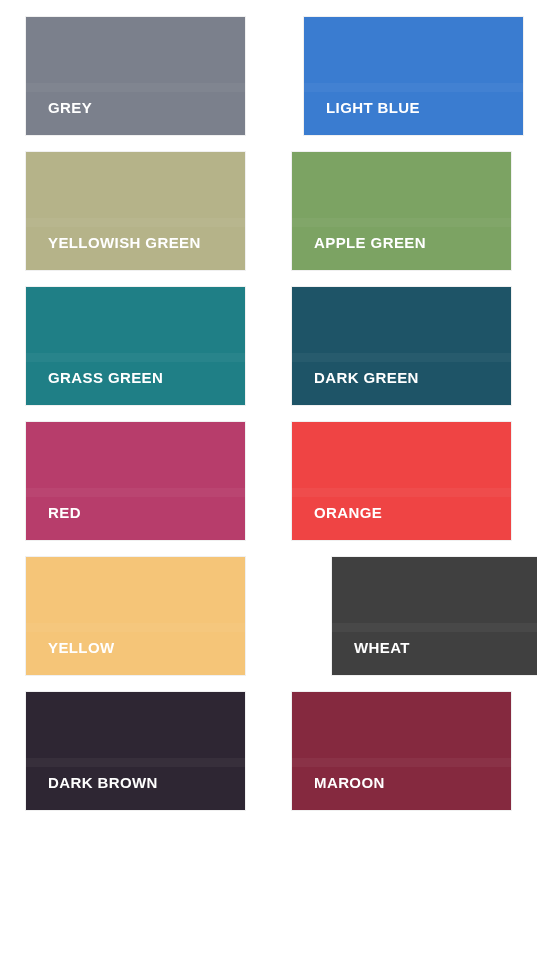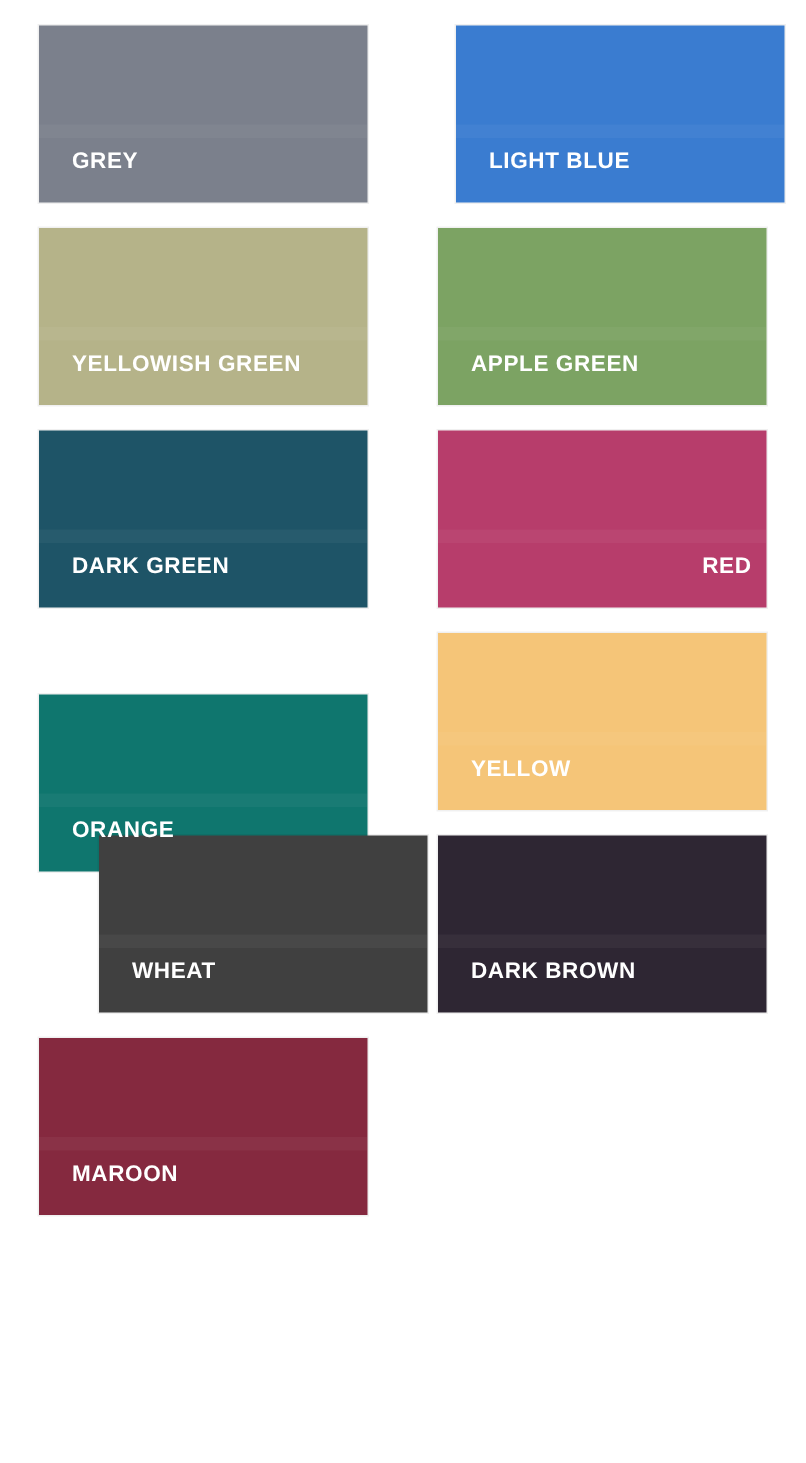--- a/index.html
+++ b/index.html
@@ -75,27 +75,30 @@
       </div>
       <div class="swatch" style="background-color: rgb(58, 124, 208); margin-left: 12px;">
         <span class="swatch-label">LIGHT BLUE</span>
       </div>
       <div class="swatch" style="background-color: rgb(181, 179, 137);">
         <span class="swatch-label">YELLOWISH GREEN</span>
       </div>
       <div class="swatch" style="background-color: rgb(124, 163, 99);">
         <span class="swatch-label">APPLE GREEN</span>
       </div>
+      <div class="swatch" style="background-color: rgb(31, 127, 134);">
+        <span class="swatch-label">GRASS GREEN</span>
+      </div>
       <div class="swatch" style="background-color: rgb(30, 84, 103);">
         <span class="swatch-label">DARK GREEN</span>
       </div>
-      <div class="swatch" style="background-color: rgb(183, 61, 107); justify-content: flex-end;">
+      <div class="swatch" style="background-color: rgb(183, 61, 107);">
         <span class="swatch-label">RED</span>
       </div>
-      <div class="swatch" style="background-color: #0f766e; margin-top: 41px;">
+      <div class="swatch" style="background-color: #ef4444;">
         <span class="swatch-label">ORANGE</span>
       </div>
       <div class="swatch" style="background-color: rgb(245, 197, 120);">
         <span class="swatch-label">YELLOW</span>
       </div>
       <div class="swatch" style="background-color: #404040; margin-left: 40px;">
         <span class="swatch-label">WHEAT</span>
       </div>
       <div class="swatch" style="background-color: rgb(46, 38, 51); align-items: flex-end;">
         <span class="swatch-label">DARK BROWN</span>

